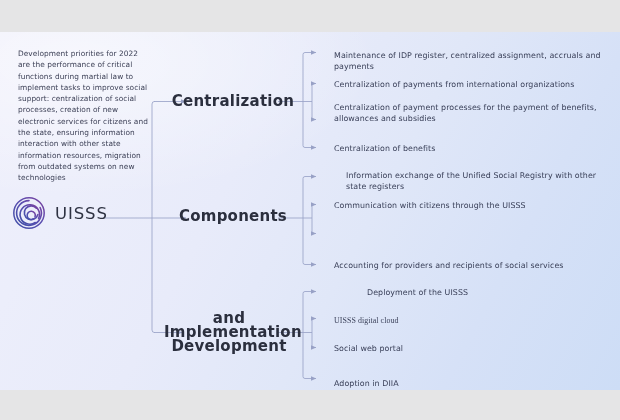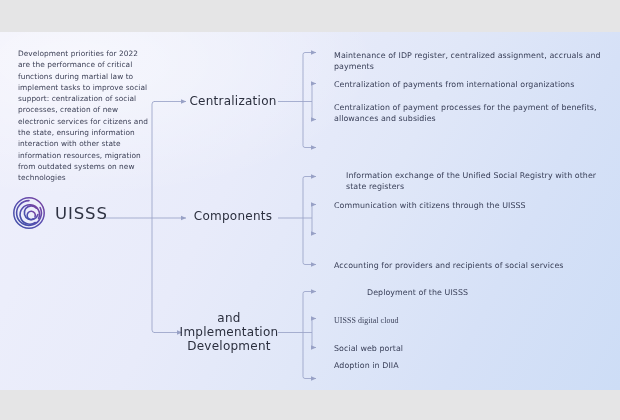--- a/index.html
+++ b/index.html
@@ -82,26 +82,27 @@
     left: 0; top: 0;
     width: 620px; height: 358px;
     z-index: 1;
     overflow: visible;
   }
 
   
   .branch-title {
     position: absolute;
     z-index: 3;
-    font-size: 12px;
+    font-size: 15px;
     color: #2b2f3e;
     letter-spacing: 0.25px;
     text-align: center;
     width: 130px;
     line-height: 14px;
+    font-weight: bold;
   }
   #branch-title-0 { left: 168px; top: 62px; }
   #branch-title-1 { left: 168px; top: 177px; }
   #branch-title-2 { left: 164px; top: 279px; }
   .branch-title .tl { display: block; }
 
   
   .leaf {
     position: absolute;
     z-index: 3;
@@ -198,24 +199,25 @@
 
     <div class="branch-title" id="branch-title-2">
       <span class="tl">and</span>
       <span class="tl">Implementation</span>
       <span class="tl">Development</span>
     </div>
 
     <div class="leaf" style="left:334px; top:18px;">Maintenance of IDP register, centralized assignment, accruals and payments</div>
     <div class="leaf" style="left:334px; top:47px;">Centralization of payments from international organizations</div>
     <div class="leaf" style="left:334px; top:70px;">Centralization of payment processes for the payment of benefits, allowances and subsidies</div>
+    <div class="leaf" style="left:334px; top:111px;">Centralization of benefits</div>
 
     <div class="leaf" style="left:346px; top:138px;">Information exchange of the Unified Social Registry with other state registers</div>
     <div class="leaf" style="left:334px; top:168px;">Communication with citizens through the UISSS</div>
     <div class="leaf" style="left:334px; top:228px;">Accounting for providers and recipients of social services</div>
 
     <div class="leaf" style="left:334px; top:255px;padding-left:33px;">Deployment of the UISSS</div>
     <div class="leaf" style="left:334px; top:283px;font-family:Liberation Serif, serif;">UISSS digital cloud</div>
     <div class="leaf" style="left:334px; top:311px;">Social web portal</div>
-    <div class="leaf" style="left:334px; top:328px;">Adoption in DIIA</div>
+    <div class="leaf" style="left:334px; top:346px;">Adoption in DIIA</div>
 
   </div>
 </div>
 
 </body></html>

